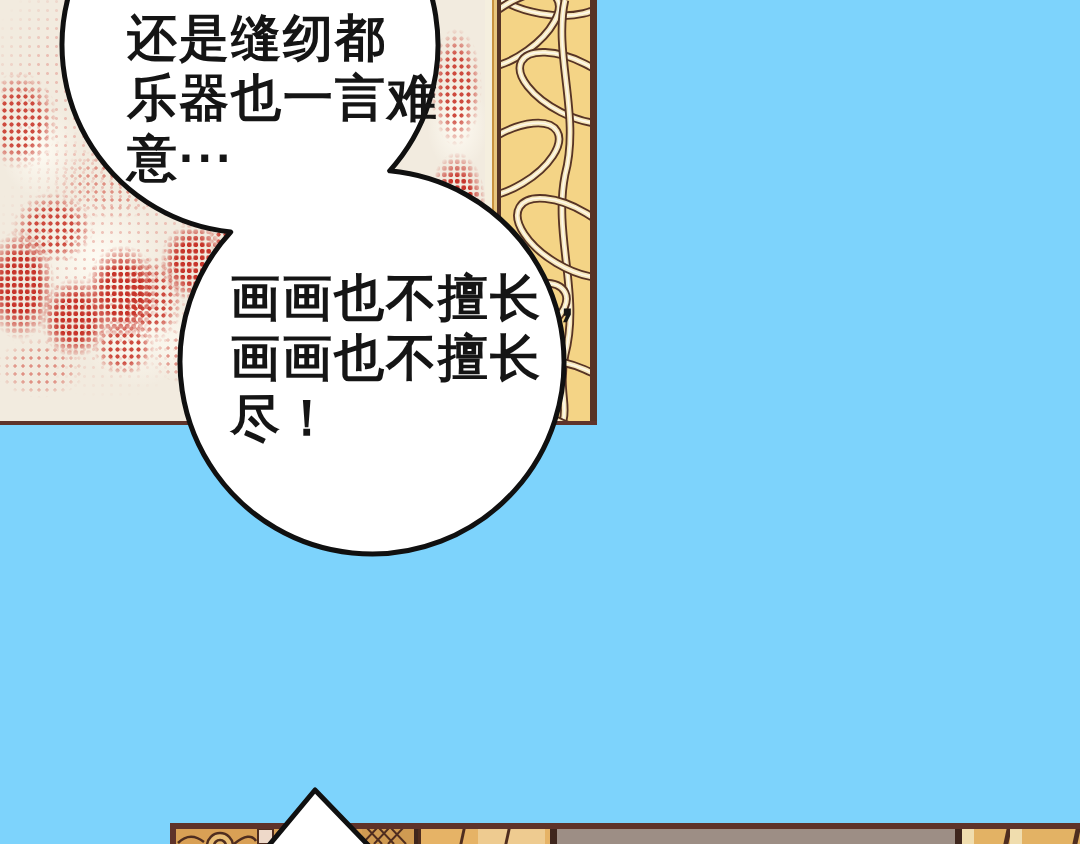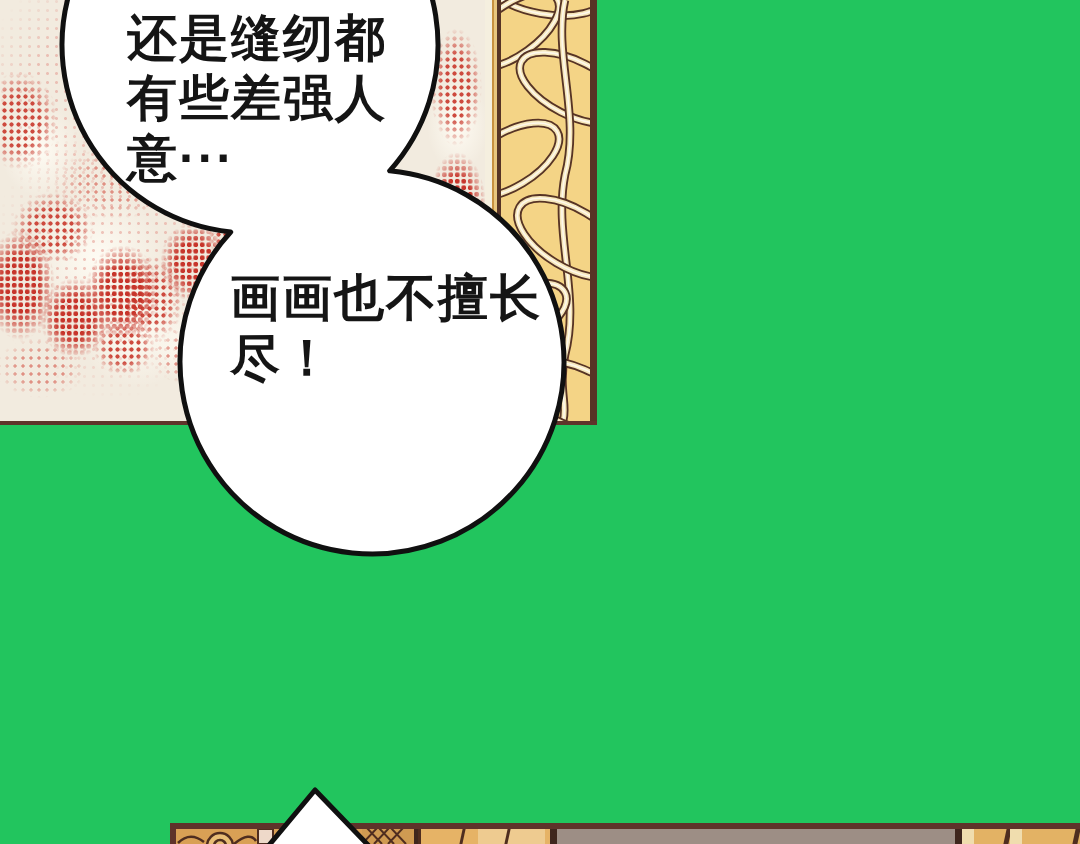--- a/index.html
+++ b/index.html
@@ -1,18 +1,18 @@
 <!DOCTYPE html>
 <html><head>
 <meta charset="utf-8">
 <style>
   html,body{margin:0;padding:0;}
   body{width:1080px;height:844px;background:#ffffff;overflow:hidden;
        font-family:"Liberation Sans", sans-serif;}
-  .page{position:relative;width:1080px;height:844px;background:#22c55e;overflow:hidden;}
+  .page{position:relative;width:1080px;height:844px;background:#7dd3fc;overflow:hidden;}
 
   
   .top-panel{position:absolute;left:0;top:0;width:597px;height:421px;
              background:#f2ebdf;border-bottom:4px solid #5f332a;overflow:hidden;}
 
   .flower{position:absolute;border-radius:50%;
           background:radial-gradient(closest-side, rgba(255,252,244,0.95), rgba(255,252,244,0) 72%);}
 
   .dots{position:absolute;border-radius:50%;
         -webkit-mask-image:radial-gradient(closest-side,#000 52%,transparent 100%);
@@ -124,25 +124,26 @@
       <rect x="105" y="0" width="7" height="421" fill="#573425"></rect>
     </svg>
   </div>
 
   <svg class="bubble-svg" width="620" height="570" viewBox="0 0 620 570">
     <path d="M 389.7 170.8 A 192 192 0 1 1 230.7 232 A 188 188 0 1 1 389.7 170.8 Z" fill="#ffffff" stroke="#101010" stroke-width="5" stroke-linejoin="round"></path>
   </svg>
 
   <div class="bubble-text bt1">
     <div>还是缝纫都</div>
-    <div>有些差强人</div>
+    <div>乐器也一言难</div>
     <div>意···</div>
   </div>
 
   <div class="bubble-text bt2">
+    <div>画画也不擅长，</div>
     <div>画画也不擅长</div>
     <div>尽！</div>
   </div>
 
   <div class="bottom-panel">
 
     <svg class="seg" style="left:0;" width="242" height="15" viewBox="0 0 242 15">
       <rect width="242" height="15" fill="#d9a055"></rect>
       <g stroke="#4f2d1f" stroke-width="2.5" fill="none">
         <circle cx="44" cy="17" r="13" fill="#e8bd76"></circle>

